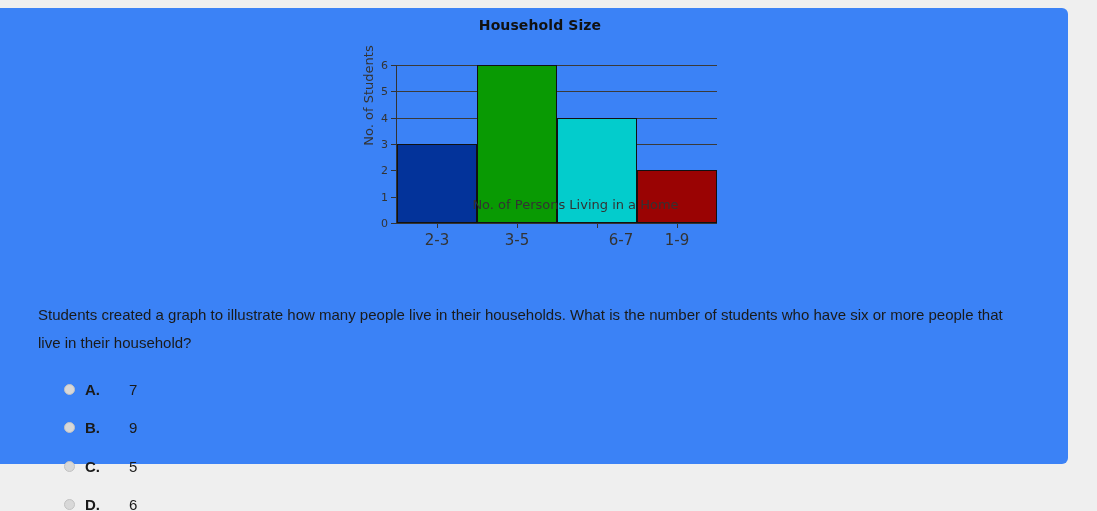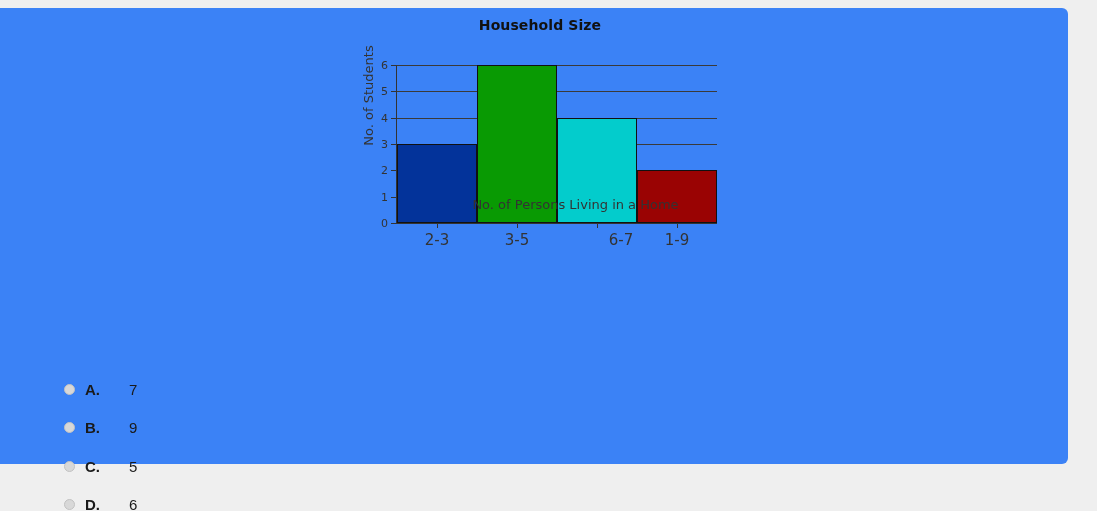--- a/index.html
+++ b/index.html
@@ -227,20 +227,21 @@
           <div class="xtick" style="left: 201px;"></div>
           <div class="xtick-label" style="left: 201px; margin-left: 24px;">6-7</div>
           <div class="bar" title="8-9: 2" style="left: 241px; width: 80px; height: 52.6667px; background: rgb(154, 3, 3);"></div>
           <div class="xtick" style="left: 281px;"></div>
           <div class="xtick-label" style="left: 281px;">1-9</div>
         </div>
 
       <div class="xlabel" style="left:56px;padding-left:19px;">No. of Persons Living in a Home</div>
     </div>
 
+    <div class="question">Students created a graph to illustrate how many people live in their households. What is the number of students who have six or more people that live in their household?</div>
 
     <div class="choices" id="choices">
         <div class="choice">
           <span class="radio"></span>
           <span class="choice-letter">A.</span>
           <span class="choice-value">7</span>
         </div>
         <div class="choice">
           <span class="radio"></span>
           <span class="choice-letter">B.</span>

